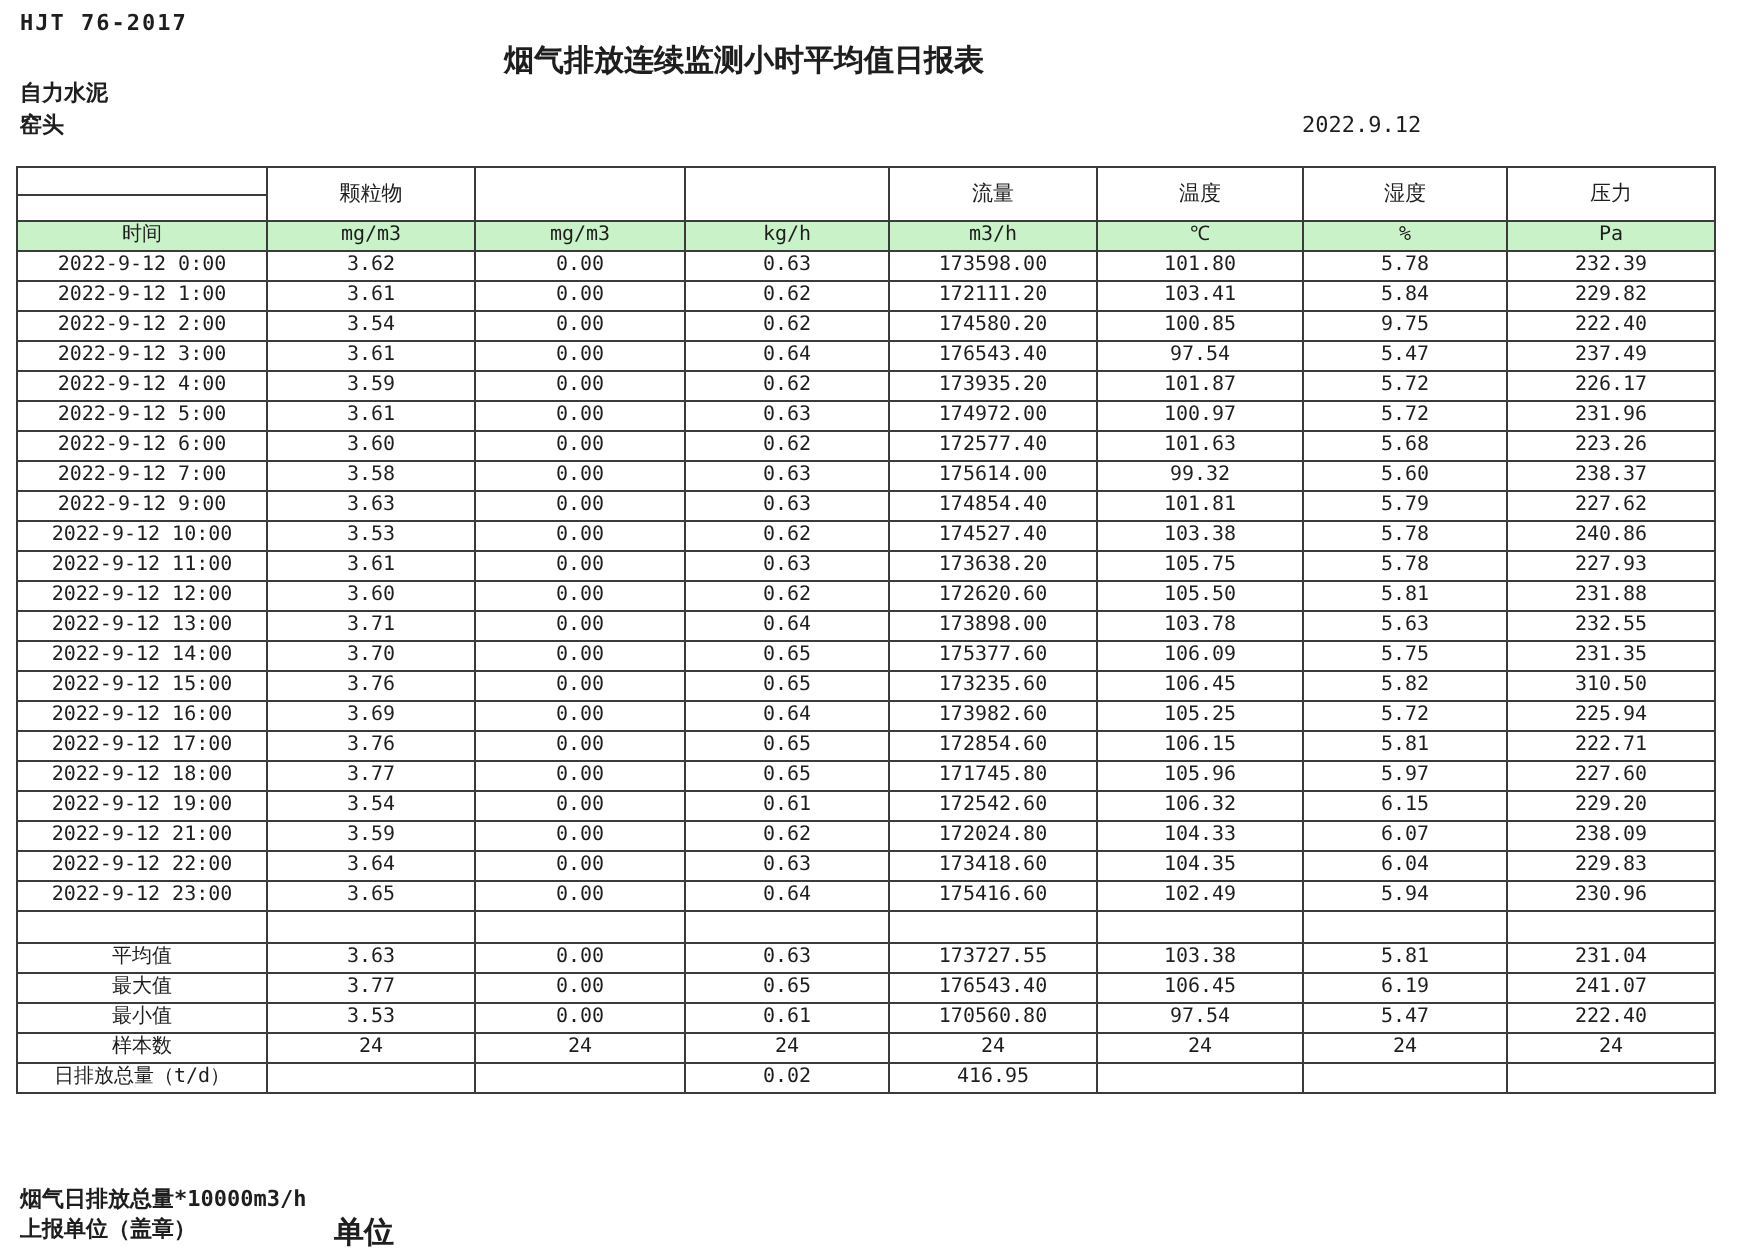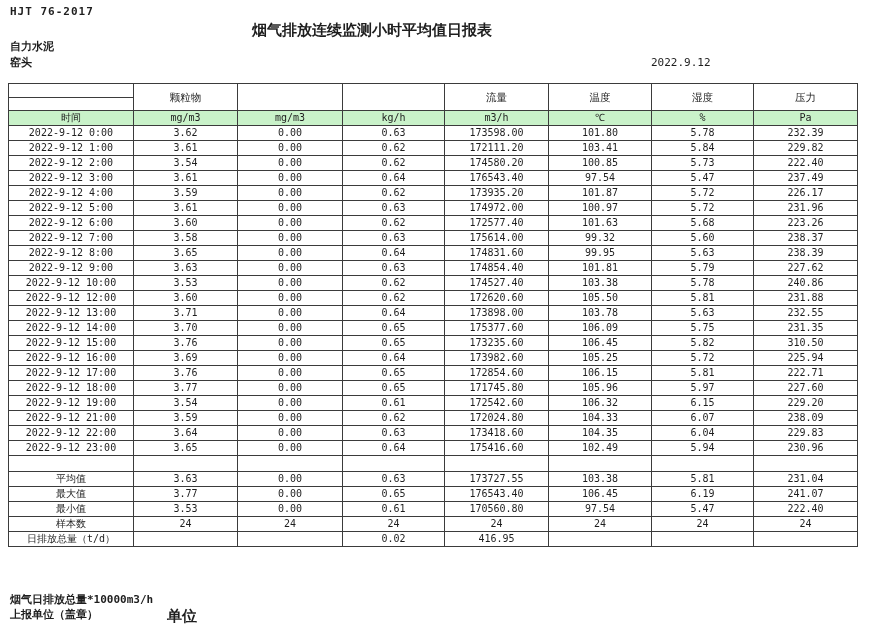--- a/index.html
+++ b/index.html
@@ -97,21 +97,21 @@
         <td>5.84</td>
         <td>229.82</td>
       </tr>
       <tr>
         <td>2022-9-12 2:00</td>
         <td>3.54</td>
         <td>0.00</td>
         <td>0.62</td>
         <td>174580.20</td>
         <td>100.85</td>
-        <td>5.73</td>
+        <td>9.75</td>
         <td>222.40</td>
       </tr>
       <tr>
         <td>2022-9-12 3:00</td>
         <td>3.61</td>
         <td>0.00</td>
         <td>0.64</td>
         <td>176543.40</td>
         <td>97.54</td>
         <td>5.47</td>
@@ -151,48 +151,48 @@
         <td>2022-9-12 7:00</td>
         <td>3.58</td>
         <td>0.00</td>
         <td>0.63</td>
         <td>175614.00</td>
         <td>99.32</td>
         <td>5.60</td>
         <td>238.37</td>
       </tr>
       <tr>
-        <td>2022-9-12 8:00</td>
-        <td>3.65</td>
-        <td>0.00</td>
-        <td>0.64</td>
-        <td>174831.60</td>
-        <td>99.95</td>
-        <td>5.63</td>
-        <td>238.39</td>
-      </tr>
-      <tr>
         <td>2022-9-12 9:00</td>
         <td>3.63</td>
         <td>0.00</td>
         <td>0.63</td>
         <td>174854.40</td>
         <td>101.81</td>
         <td>5.79</td>
         <td>227.62</td>
       </tr>
       <tr>
         <td>2022-9-12 10:00</td>
         <td>3.53</td>
         <td>0.00</td>
         <td>0.62</td>
         <td>174527.40</td>
         <td>103.38</td>
         <td>5.78</td>
         <td>240.86</td>
+      </tr>
+      <tr>
+        <td>2022-9-12 11:00</td>
+        <td>3.61</td>
+        <td>0.00</td>
+        <td>0.63</td>
+        <td>173638.20</td>
+        <td>105.75</td>
+        <td>5.78</td>
+        <td>227.93</td>
       </tr>
       <tr>
         <td>2022-9-12 12:00</td>
         <td>3.60</td>
         <td>0.00</td>
         <td>0.62</td>
         <td>172620.60</td>
         <td>105.50</td>
         <td>5.81</td>
         <td>231.88</td>

